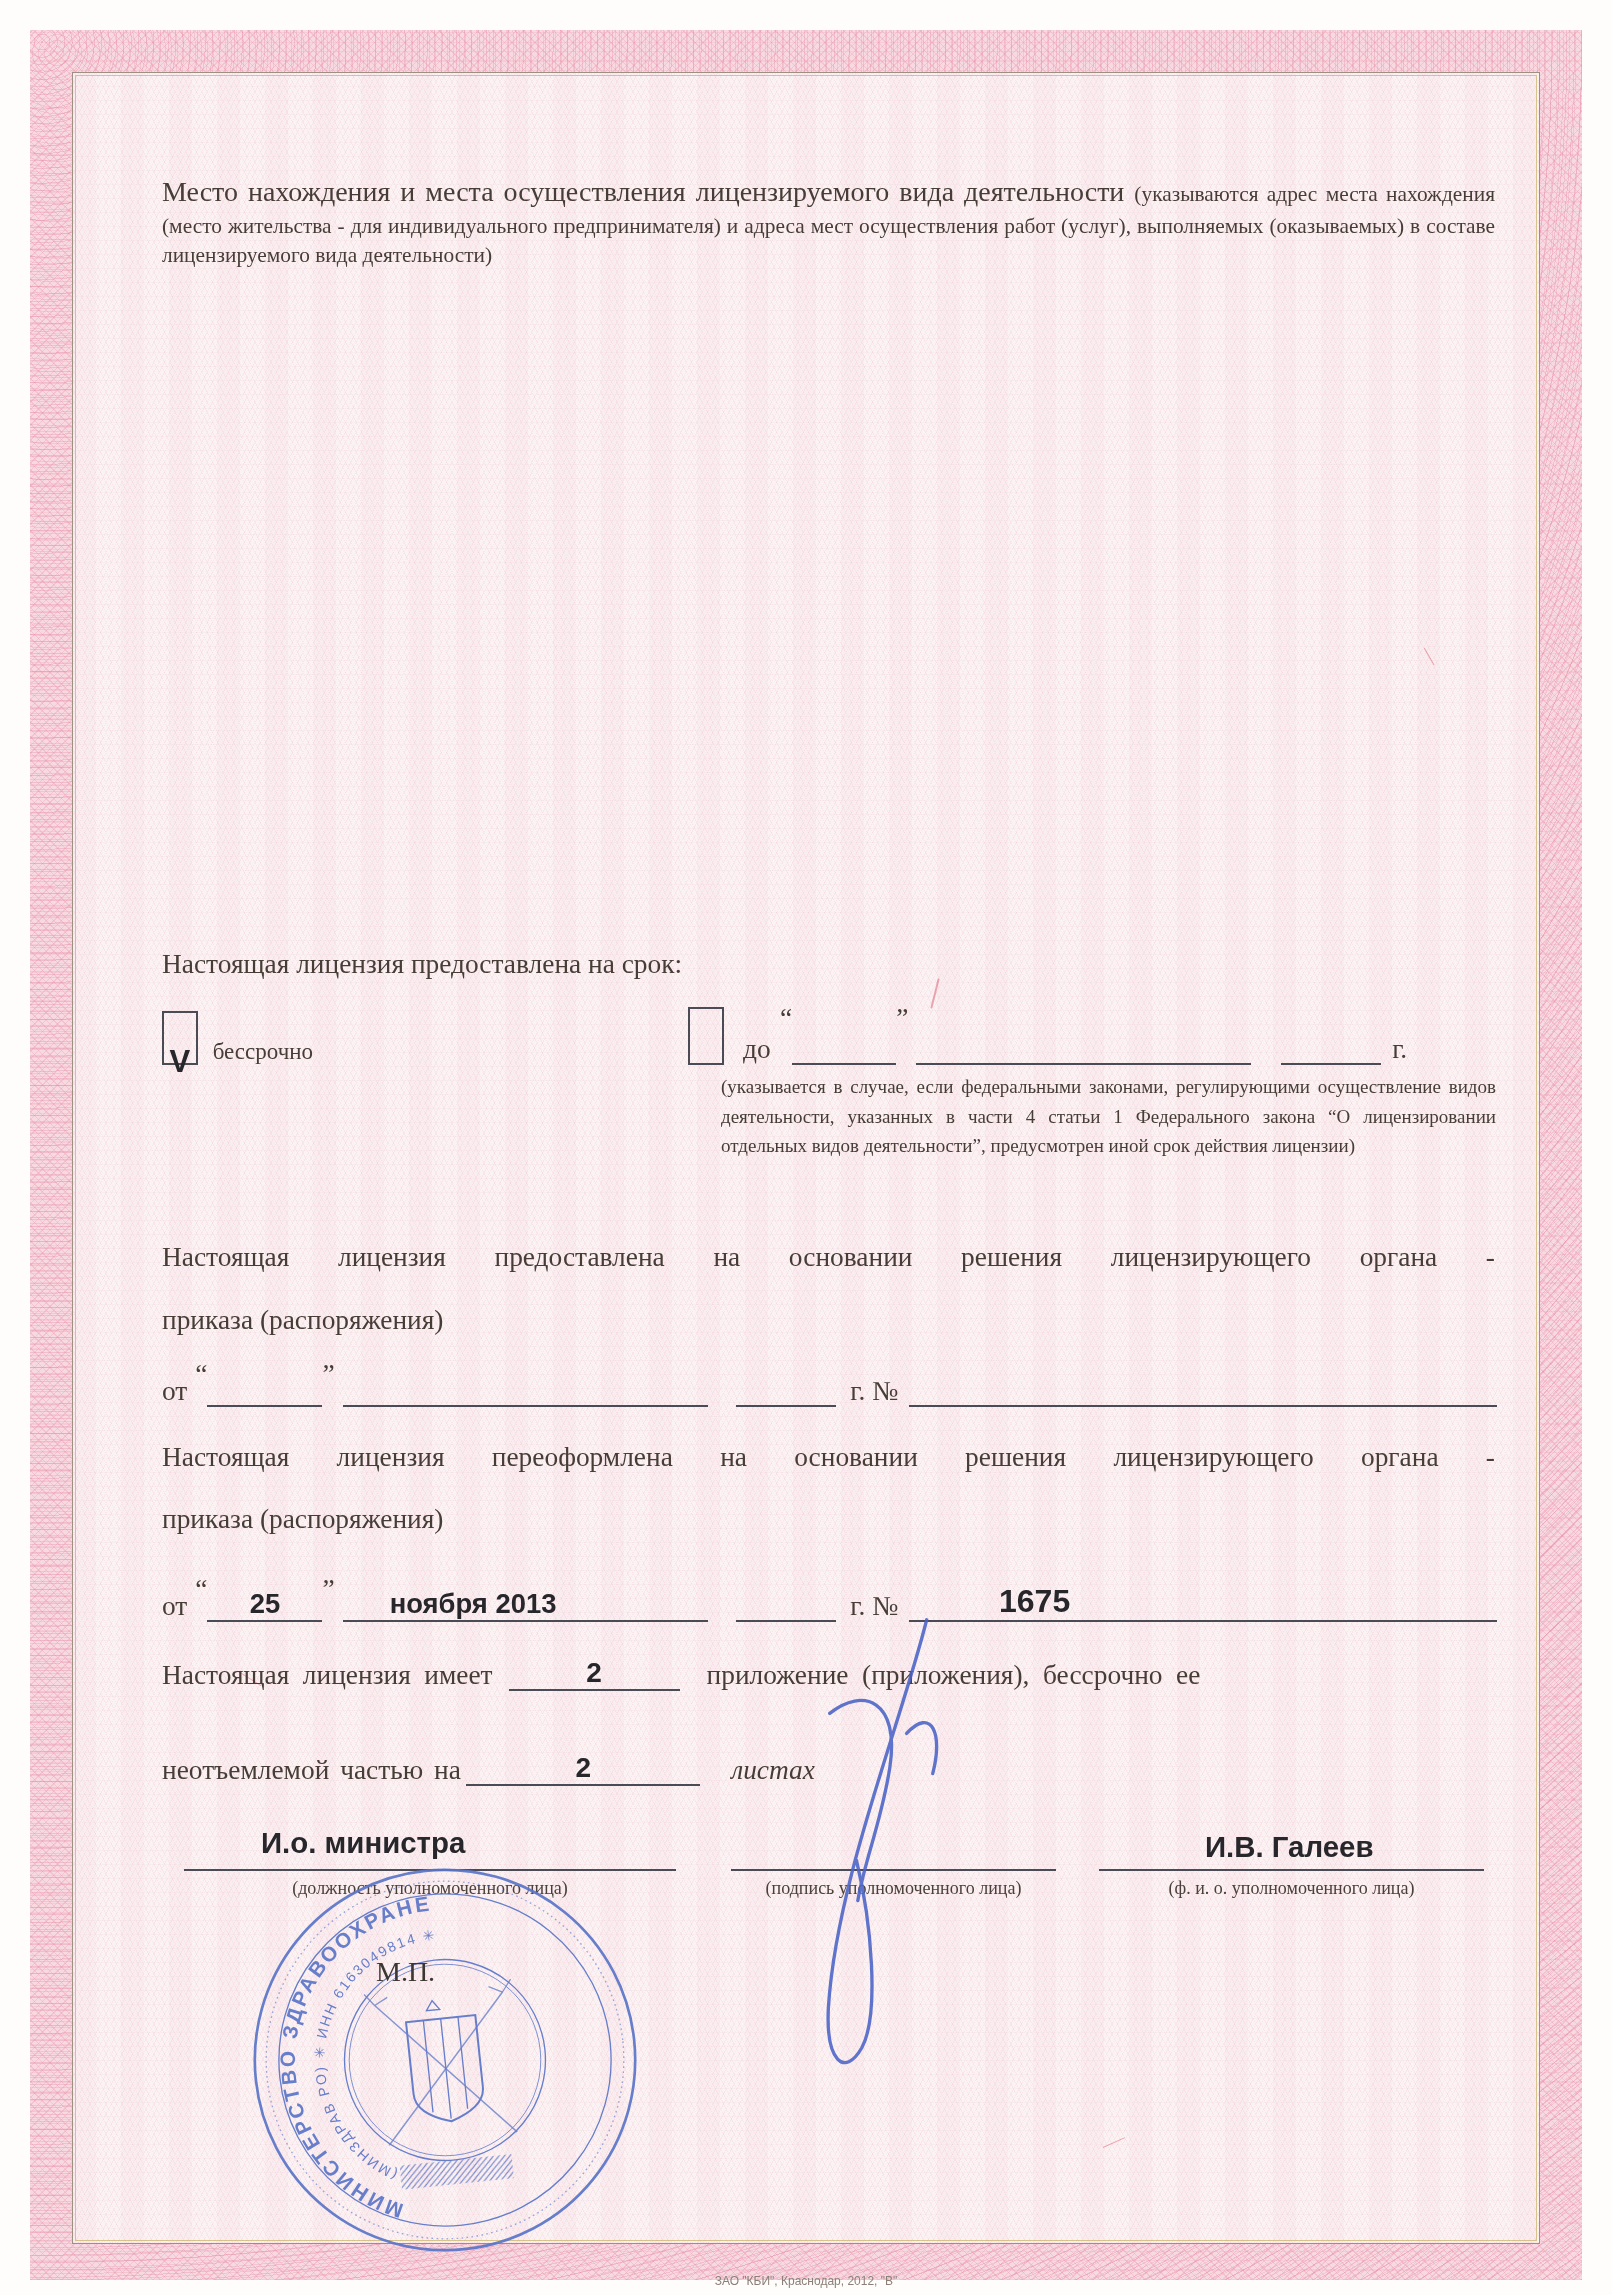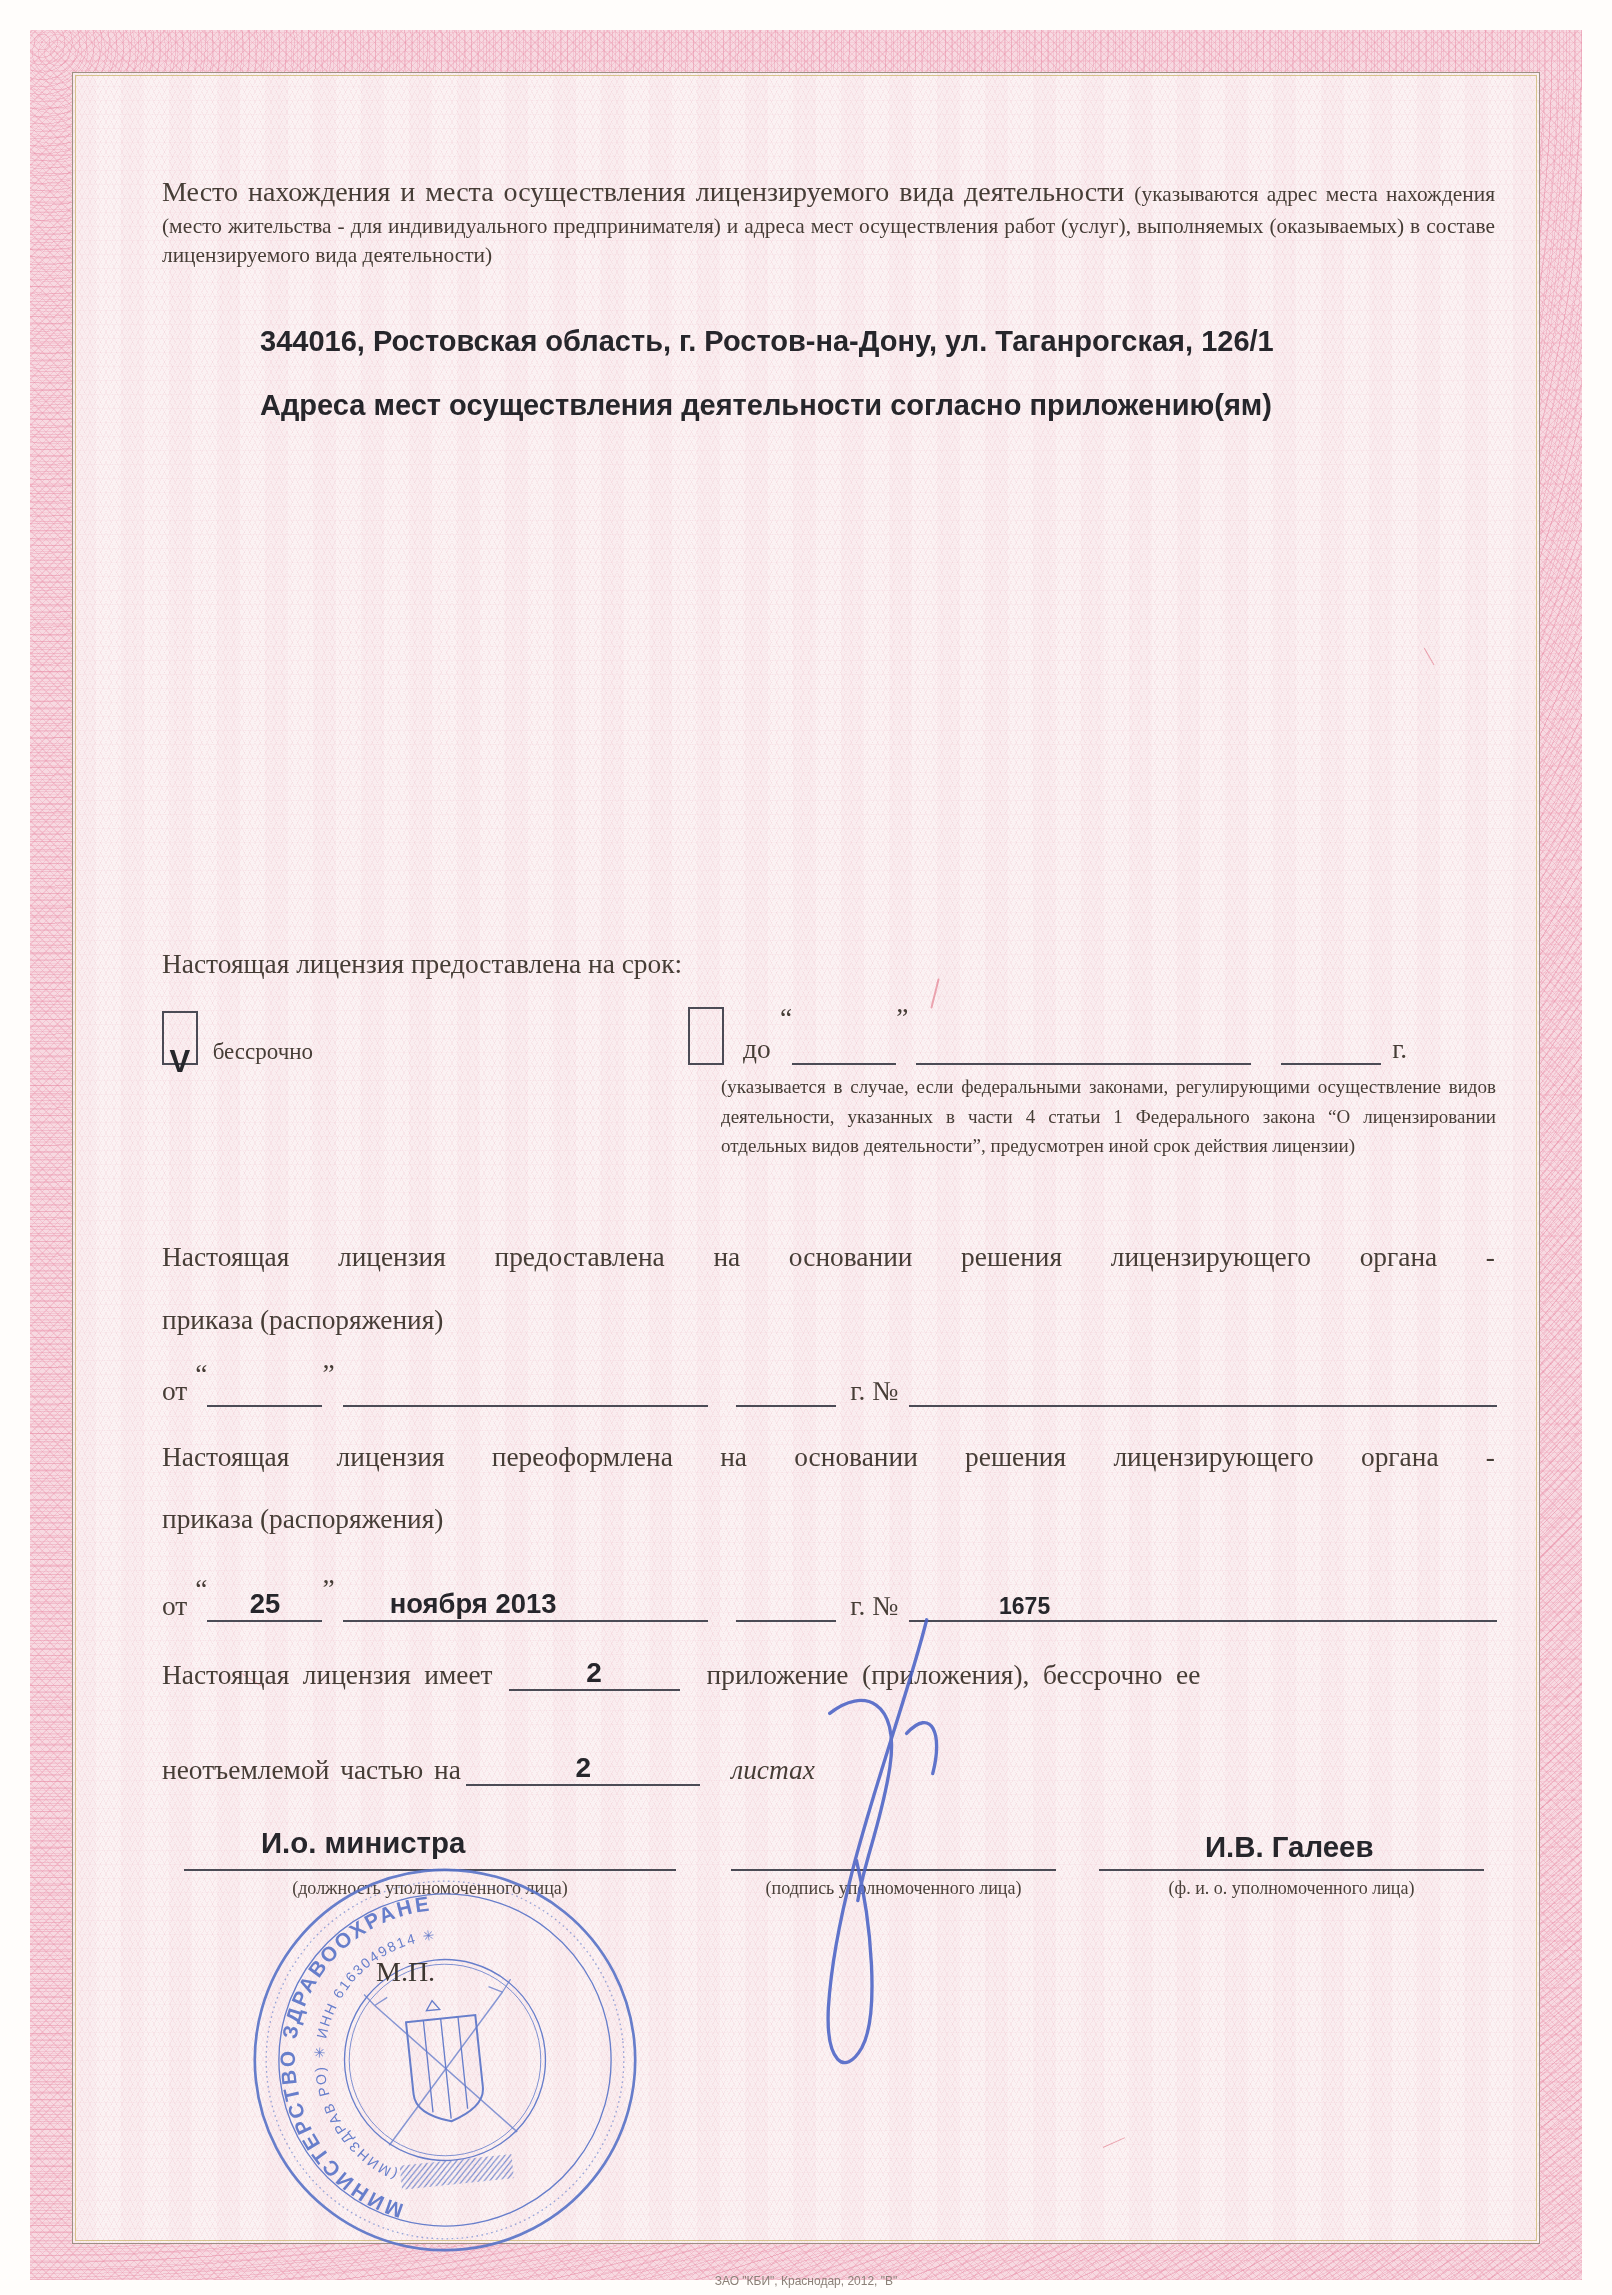--- a/index.html
+++ b/index.html
@@ -59,24 +59,20 @@
 
   <div class="fiber" style="left:934px;top:978px;width:2px;height:31px;transform:rotate(14deg);"></div>
   <div class="fiber" style="left:236px;top:1678px;width:27px;height:1.3px;transform:rotate(32deg);"></div>
   <div class="fiber" style="left:1102px;top:2142px;width:24px;height:1.3px;transform:rotate(-24deg);"></div>
   <div class="fiber" style="left:1419px;top:656px;width:20px;height:1.3px;transform:rotate(60deg);"></div>
 
   <div class="abs serif just" style="left:162px;top:173px;width:1333px;font-size:21.4px;line-height:1.38;">
     <span style="font-size:28px;">Место нахождения и места осуществления лицензируемого вида деятельности </span><span>(указываются адрес места нахождения (место жительства - для индивидуального предпринимателя) и адреса мест осуществления работ (услуг), выполняемых (оказываемых) в составе лицензируемого вида деятельности)</span>
   </div>
 
-  <div class="abs" style="left:260px;top:325px;width:1245px;">
-    <div class="sansb" style="font-size:29px;">344016, Ростовская область, г. Ростов-на-Дону, ул. Таганрогская, 126/1</div>
-    <div class="sansb" style="font-size:29px;margin-top:31px;">Адреса мест осуществления деятельности согласно приложению(ям)</div>
-  </div>
 
   <div class="abs serif" style="left:162px;top:949px;font-size:27.4px;">Настоящая лицензия предоставлена на срок:</div>
 
   <div class="abs row" style="left:162px;top:1003px;width:1335px;height:62px;">
     <span style="position:relative;display:inline-block;width:32px;height:50px;border:2px solid #4b4b55;">
       <span class="val" style="position:absolute;left:5.4px;bottom:-17.4px;font-size:31px;">V</span>
     </span>
     <span class="serif" style="font-size:23px;margin-left:14.7px;">бессрочно</span>
     <span style="display:inline-block;width:32px;height:54px;border:2px solid #4b4b55;margin-left:375px;"></span>
     <span class="serif" style="font-size:27.4px;margin-left:19px;">до</span>
@@ -119,21 +115,21 @@
     <span class="blank" style="width:115px;text-align:center;">
       <span class="val" style="font-size:27.4px;">25</span>
     </span>
     <span class="serif" style="font-size:27.4px;align-self:flex-start;">”</span>
     <span class="blank" style="width:365px;margin-left:8px;padding-left:47px;box-sizing:border-box;">
       <span class="val" style="font-size:27.4px;">ноября 2013</span>
     </span>
     <span class="blank" style="width:100px;margin-left:28px;"></span>
     <span class="serif" style="font-size:27.4px;margin-left:14.7px;">г. №</span>
     <span class="blank" style="flex:1;margin-left:10.7px;padding-left:90px;box-sizing:border-box;">
-      <span class="val" style="font-size:23px;">1675</span>
+      <span class="val" style="font-size:32px;">1675</span>
     </span>
   </div>
 
   <div class="abs row" style="left:162px;top:1648px;width:1333px;height:43px;">
     <span class="serif" style="font-size:27.4px;word-spacing:6.7px;">Настоящая лицензия имеет</span>
     <span class="blank" style="width:171px;margin-left:16px;text-align:center;">
       <span class="val" style="font-size:28px;">2</span>
     </span>
     <span class="serif" style="font-size:27.4px;margin-left:27px;word-spacing:6.7px;">приложение (приложения), бессрочно ее</span>
   </div>

